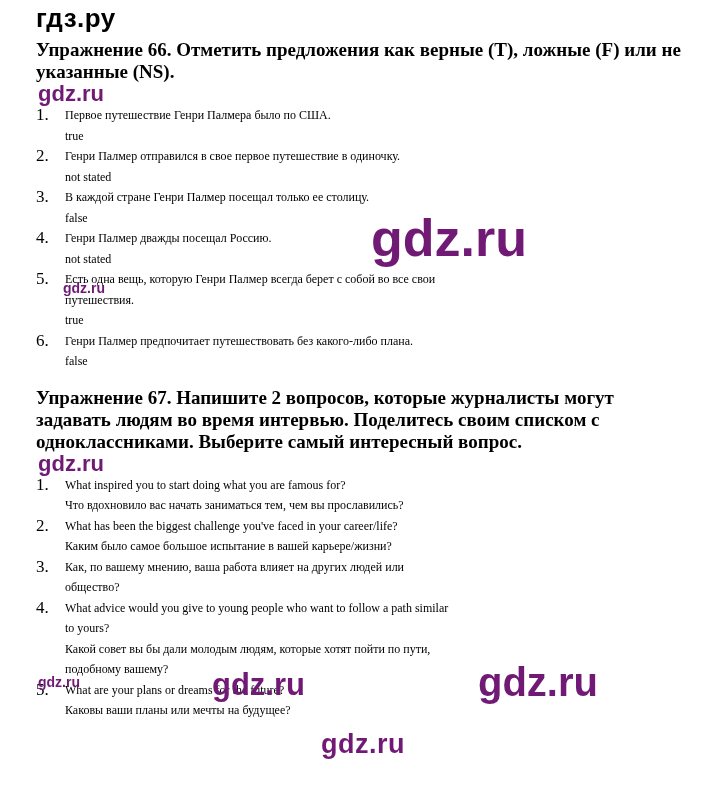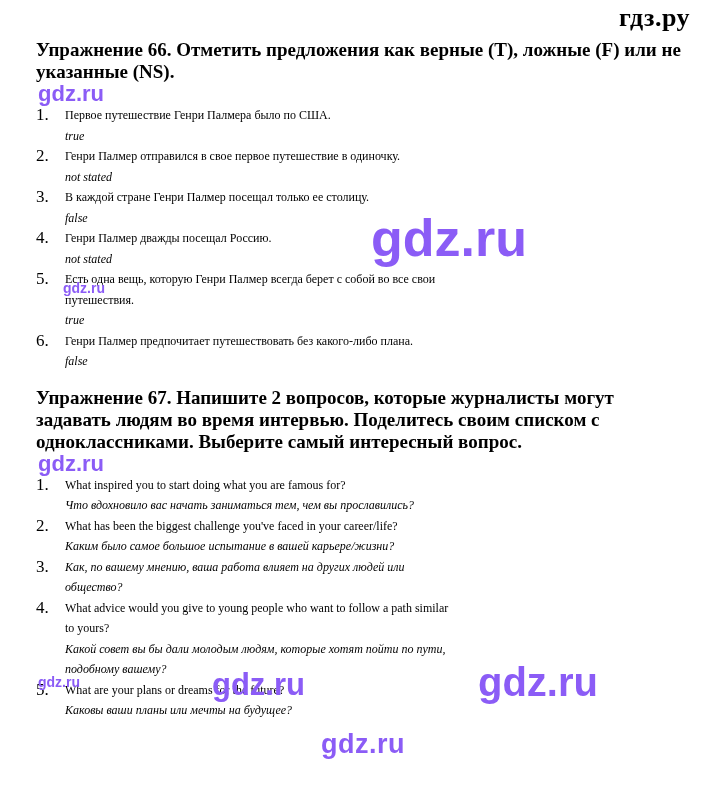--- a/index.html
+++ b/index.html
@@ -9,61 +9,61 @@
     width: 720px;
     height: 785px;
     margin: 0 auto;
     background: #ffffff;
     color: #000000;
     font-family: "Liberation Serif", serif;
     overflow: hidden;
     padding: 0 30px 0 36px;
   }
   .site-header {
-    font-family: Liberation Serif, serif;
+    font-family: Liberation Sans, sans-serif;
     font-weight: bold;
     font-size: 26px;
     line-height: 30px;
-    text-align: right;
+    text-align: left;
     padding-top: 3px;
     letter-spacing: 0.5px;
   }
   .ex-title {
     font-weight: bold;
     font-size: 19px;
     line-height: 22px;
     white-space: pre-line;
   }
   .ex66 .ex-title { margin-top: 6px; }
   .ex67 .ex-title { margin-top: 15px; }
   .wm {
     font-family: "Liberation Sans", sans-serif;
     font-weight: bold;
-    color: #8b5cf6;
+    color: #701a75;
   }
   .wm-block {
     font-size: 22px;
     line-height: 20px;
     margin: 1px 0 0 2px;
   }
   .list { margin-top: 1px; }
   .item { position: relative; padding-left: 29px; }
   .num {
     position: absolute;
     left: 0;
     top: 0;
     font-size: 17px;
     line-height: 20.5px;
   }
   .q-text, .a-text {
     font-size: 12px;
     line-height: 20.5px;
     white-space: pre-line;
   }
-  .a-text { font-style: italic; }
+  .a-text { }
   .wm-abs { position: absolute; line-height: 1; white-space: nowrap; }
   .wm-big    { left: 371px; top: 212px; font-size: 52px; }
   .wm-small1 { left: 63px;  top: 281px; font-size: 14px; }
   .wm-small2 { left: 38px;  top: 675px; font-size: 14px; }
   .wm-mid    { left: 212px; top: 669px; font-size: 31px; }
   .wm-right  { left: 478px; top: 662px; font-size: 40px; }
   .wm-footer {
     font-size: 27px;
     line-height: 30px;
     text-align: center;

